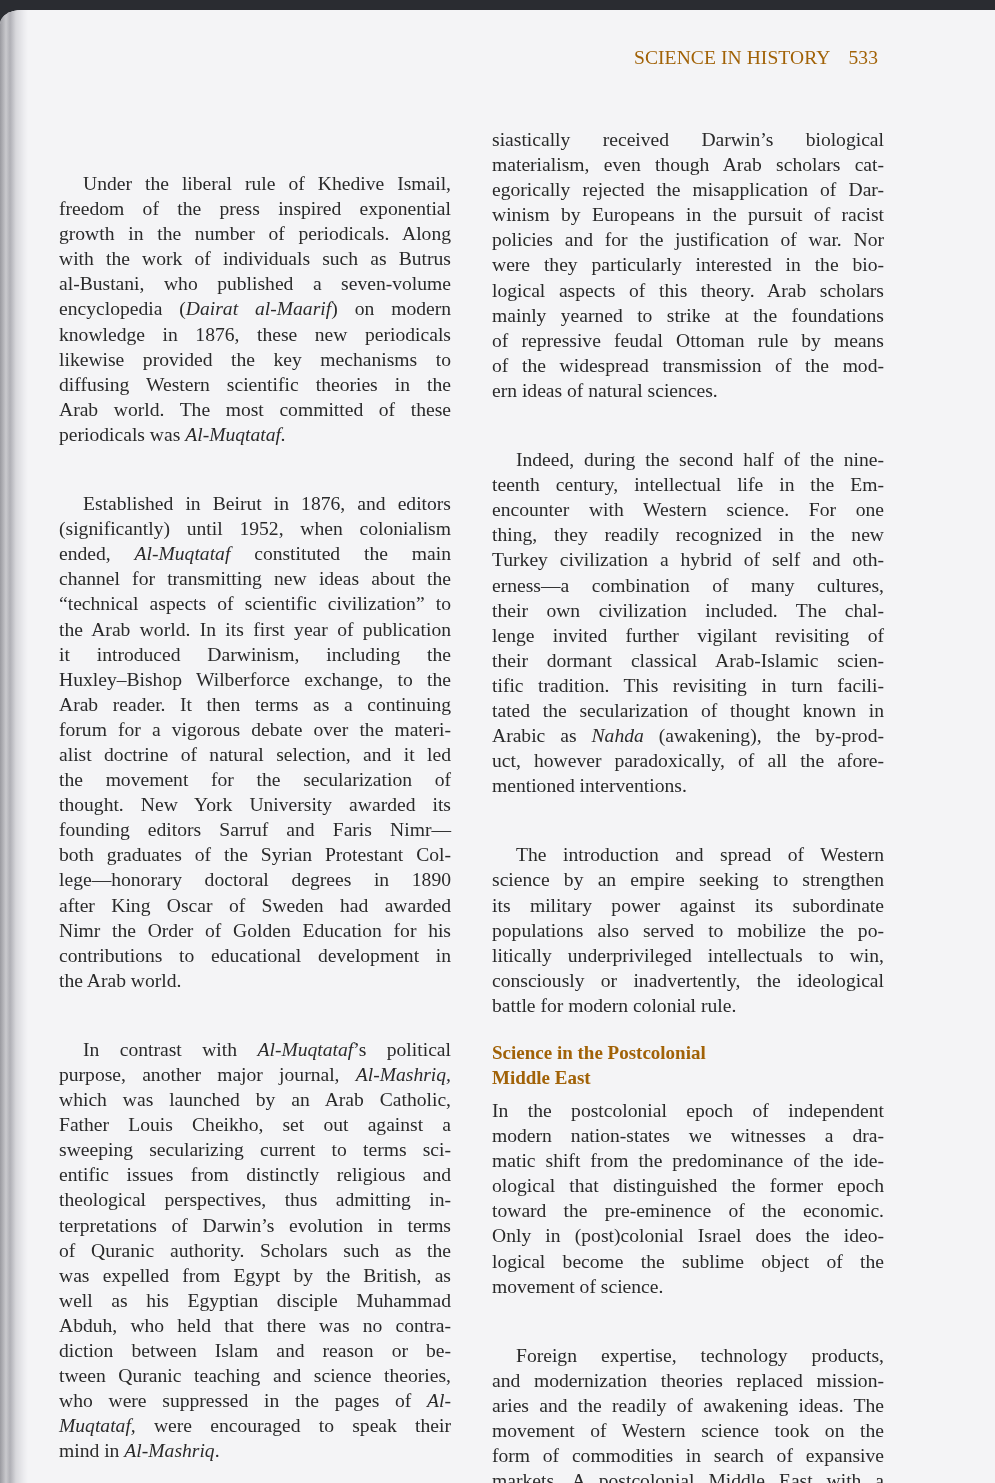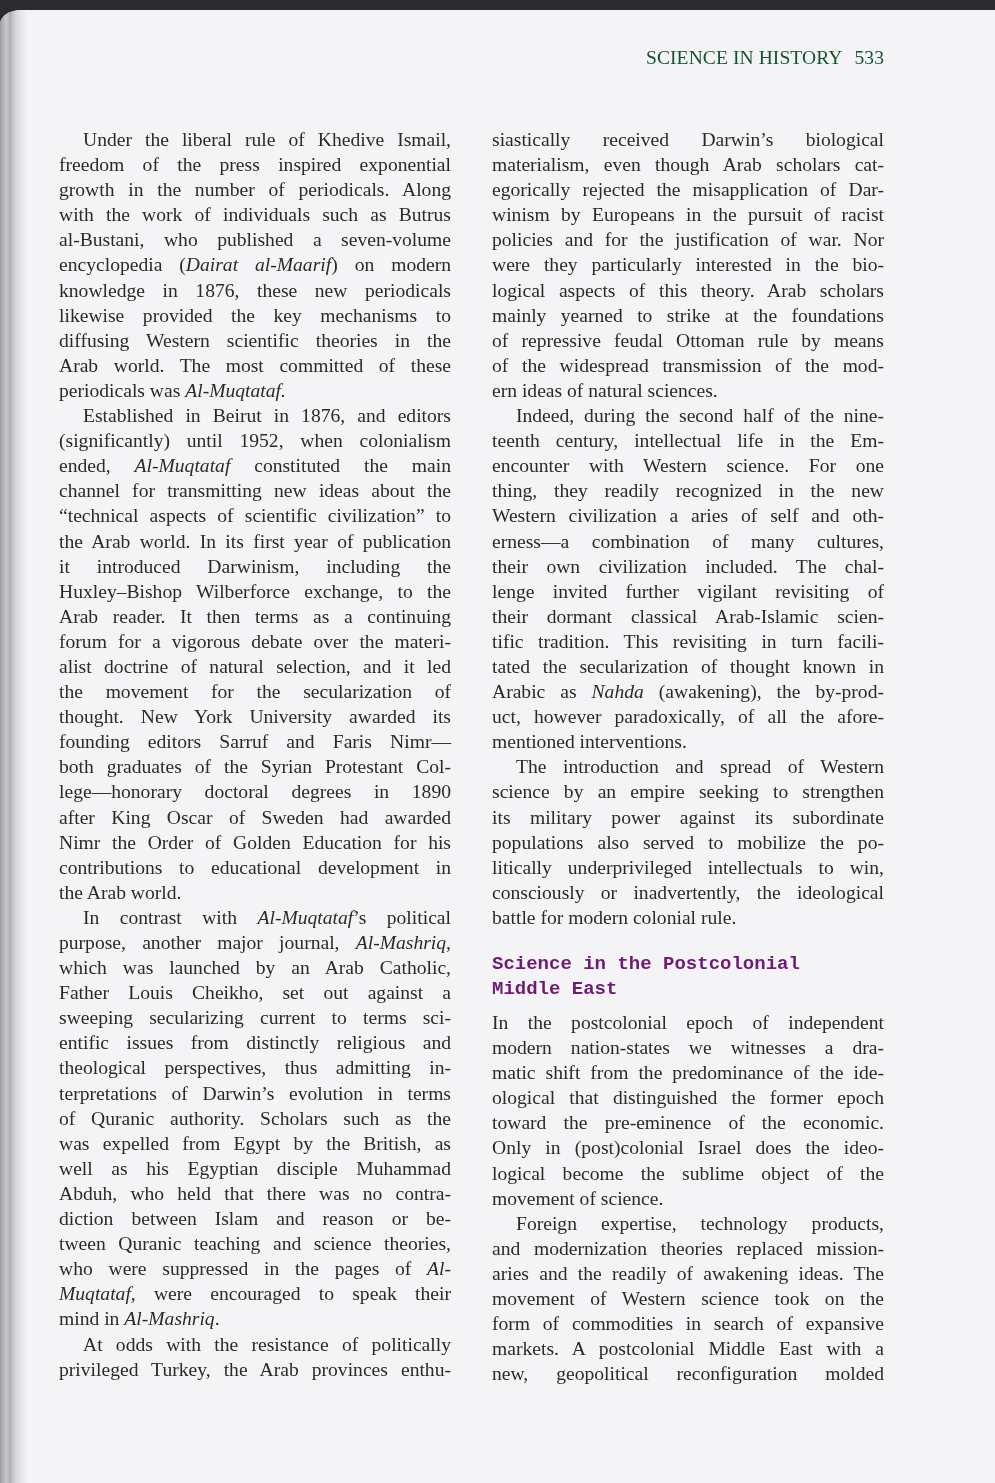--- a/index.html
+++ b/index.html
@@ -13,41 +13,41 @@
     position: absolute; left: 0; top: 10px; width: 995px; height: 1473px;
     background: #f4f4f6;
     border-top-left-radius: 22px 14px;
     overflow: hidden;
   }
   .gutter {
     position: absolute; left: 0; top: 0; width: 28px; height: 100%;
     background: linear-gradient(to right, #9a9aa0 0px, #c9c9cd 6px, #b0b0b6 10px, #d8d8dc 16px, #ececef 24px, #f4f4f6 28px);
   }
   .running-head {
-    position: absolute; top: 37px; right: 111px;
-    font-size: 19.5px; color: #14532d; letter-spacing: 0.1px;
-    display: flex; gap: 12px; align-items: baseline;
+    position: absolute; top: 37px; right: 117px;
+    font-size: 19.5px; color: #a16207; letter-spacing: 0.1px;
+    display: flex; gap: 18px; align-items: baseline;
   }
   .col {
     position: absolute; top: 117px; width: 392px;
     font-size: 19.6px; line-height: 25.1px; color: #2a2a2a;
     text-align: justify; hyphens: manual;
   }
   .col.left { left: 59px; }
   .col.right { left: 492px; }
   .col p { margin: 0; text-indent: 24px; }
   .col p.noindent { text-indent: 0; }
   .col .line { display: block; text-align: justify; text-align-last: justify; white-space: nowrap; }
   .col .line.last { text-align-last: left; }
-  .col p.indent .line:first-child { padding-left: 24px; }
+  .col p.indent .line:first-child { padding-left: 24px; margin-top: 44px; }
   .col p { text-indent: 0; }
   i { font-style: italic; }
   h2 {
-    margin: 22px 0 8px 0; font-family: Liberation Mono, monospace; font-weight: bold;
-    font-size: 19px; line-height: 25px; color: #701a75; text-align: left;
+    margin: 22px 0 8px 0; font-family: Liberation Serif, serif; font-weight: bold;
+    font-size: 19px; line-height: 25px; color: #a16207; text-align: left;
   }
 </style>
 </head>
 <body>
 
 <div class="page">
   <div class="gutter"></div>
 
   <div class="running-head">
     <span>SCIENCE IN HISTORY</span>
@@ -126,21 +126,21 @@
         <span class="line">mainly yearned to strike at the foundations</span>
         <span class="line">of repressive feudal Ottoman rule by means</span>
         <span class="line">of the widespread transmission of the mod-</span>
         <span class="line last">ern ideas of natural sciences.</span>
       </p>
       <p class="indent">
         <span class="line">Indeed, during the second half of the nine-</span>
         <span class="line">teenth century, intellectual life in the Em-</span>
         <span class="line">encounter with Western science. For one</span>
         <span class="line">thing, they readily recognized in the new</span>
-        <span class="line">Western civilization a aries of self and oth-</span>
+        <span class="line">Turkey civilization a hybrid of self and oth-</span>
         <span class="line">erness—a combination of many cultures,</span>
         <span class="line">their own civilization included. The chal-</span>
         <span class="line">lenge invited further vigilant revisiting of</span>
         <span class="line">their dormant classical Arab-Islamic scien-</span>
         <span class="line">tific tradition. This revisiting in turn facili-</span>
         <span class="line">tated the secularization of thought known in</span>
         <span class="line">Arabic as <i>Nahda</i> (awakening), the by-prod-</span>
         <span class="line">uct, however paradoxically, of all the afore-</span>
         <span class="line last">mentioned interventions.</span>
       </p>

